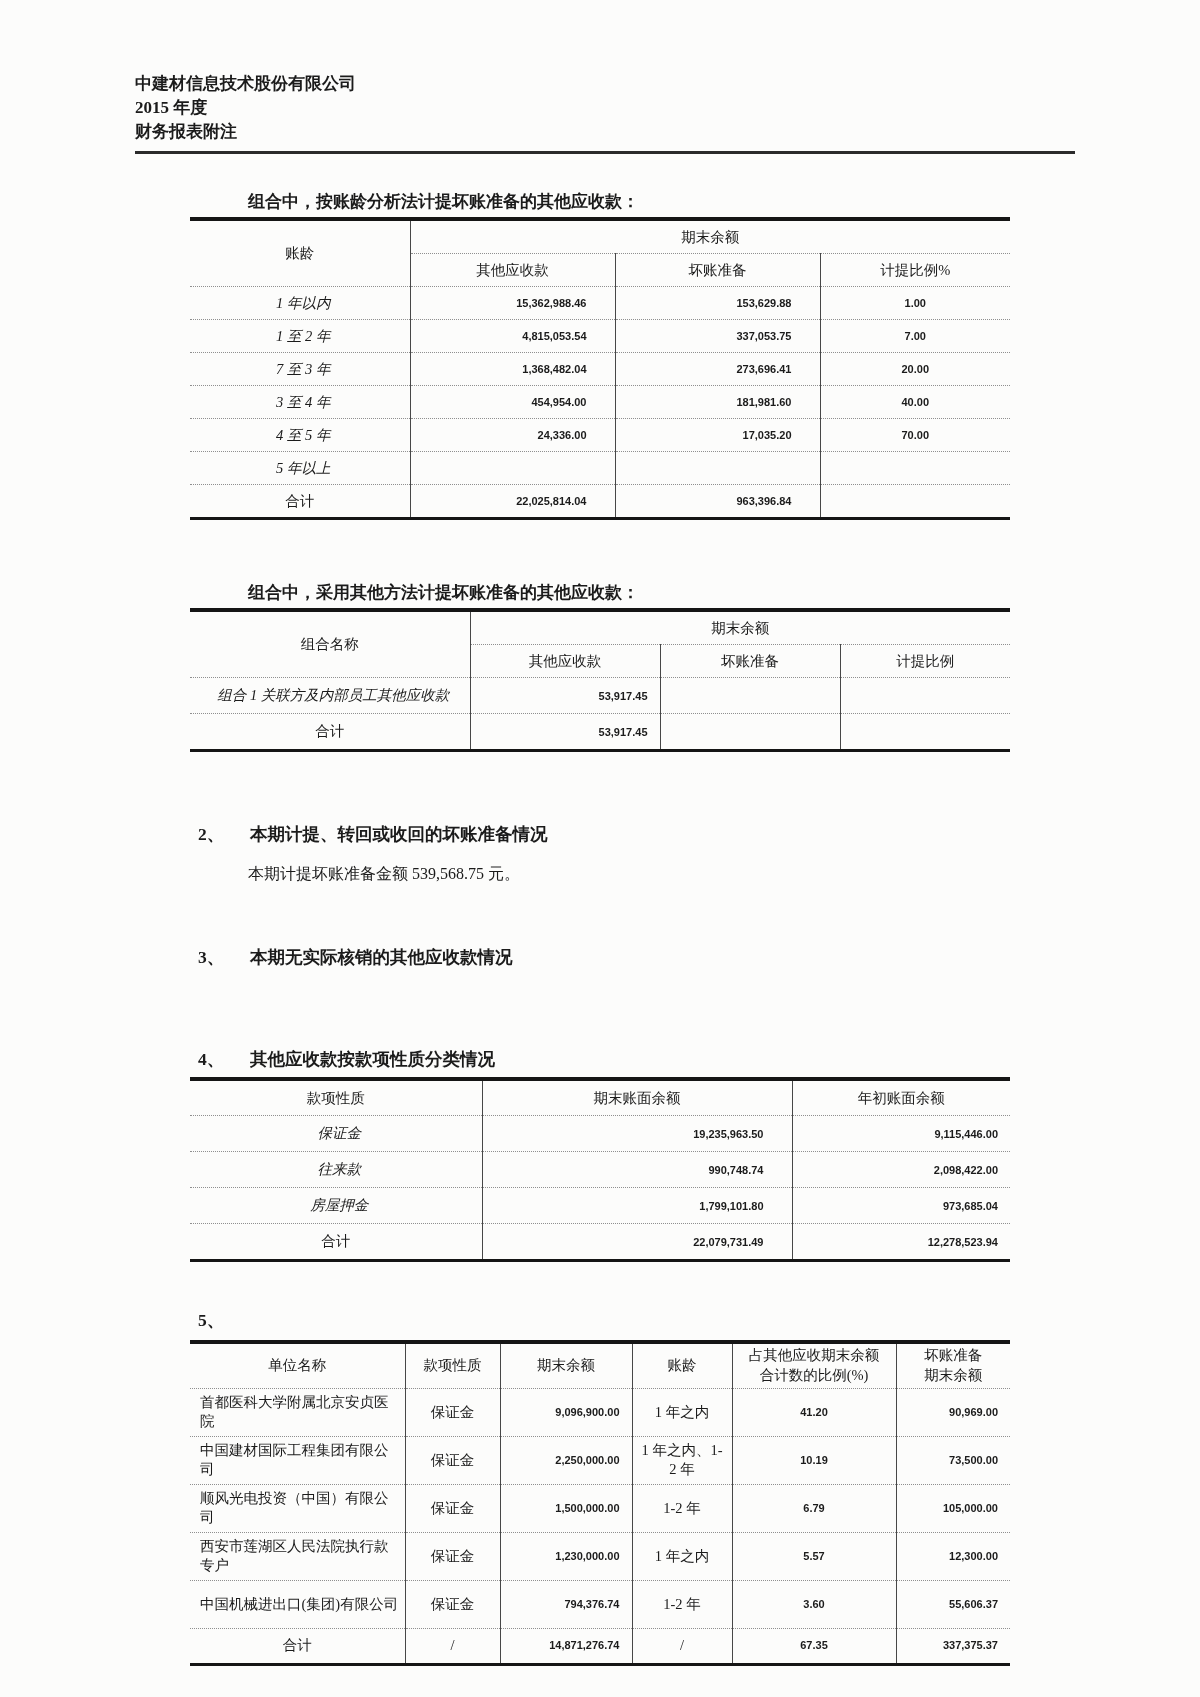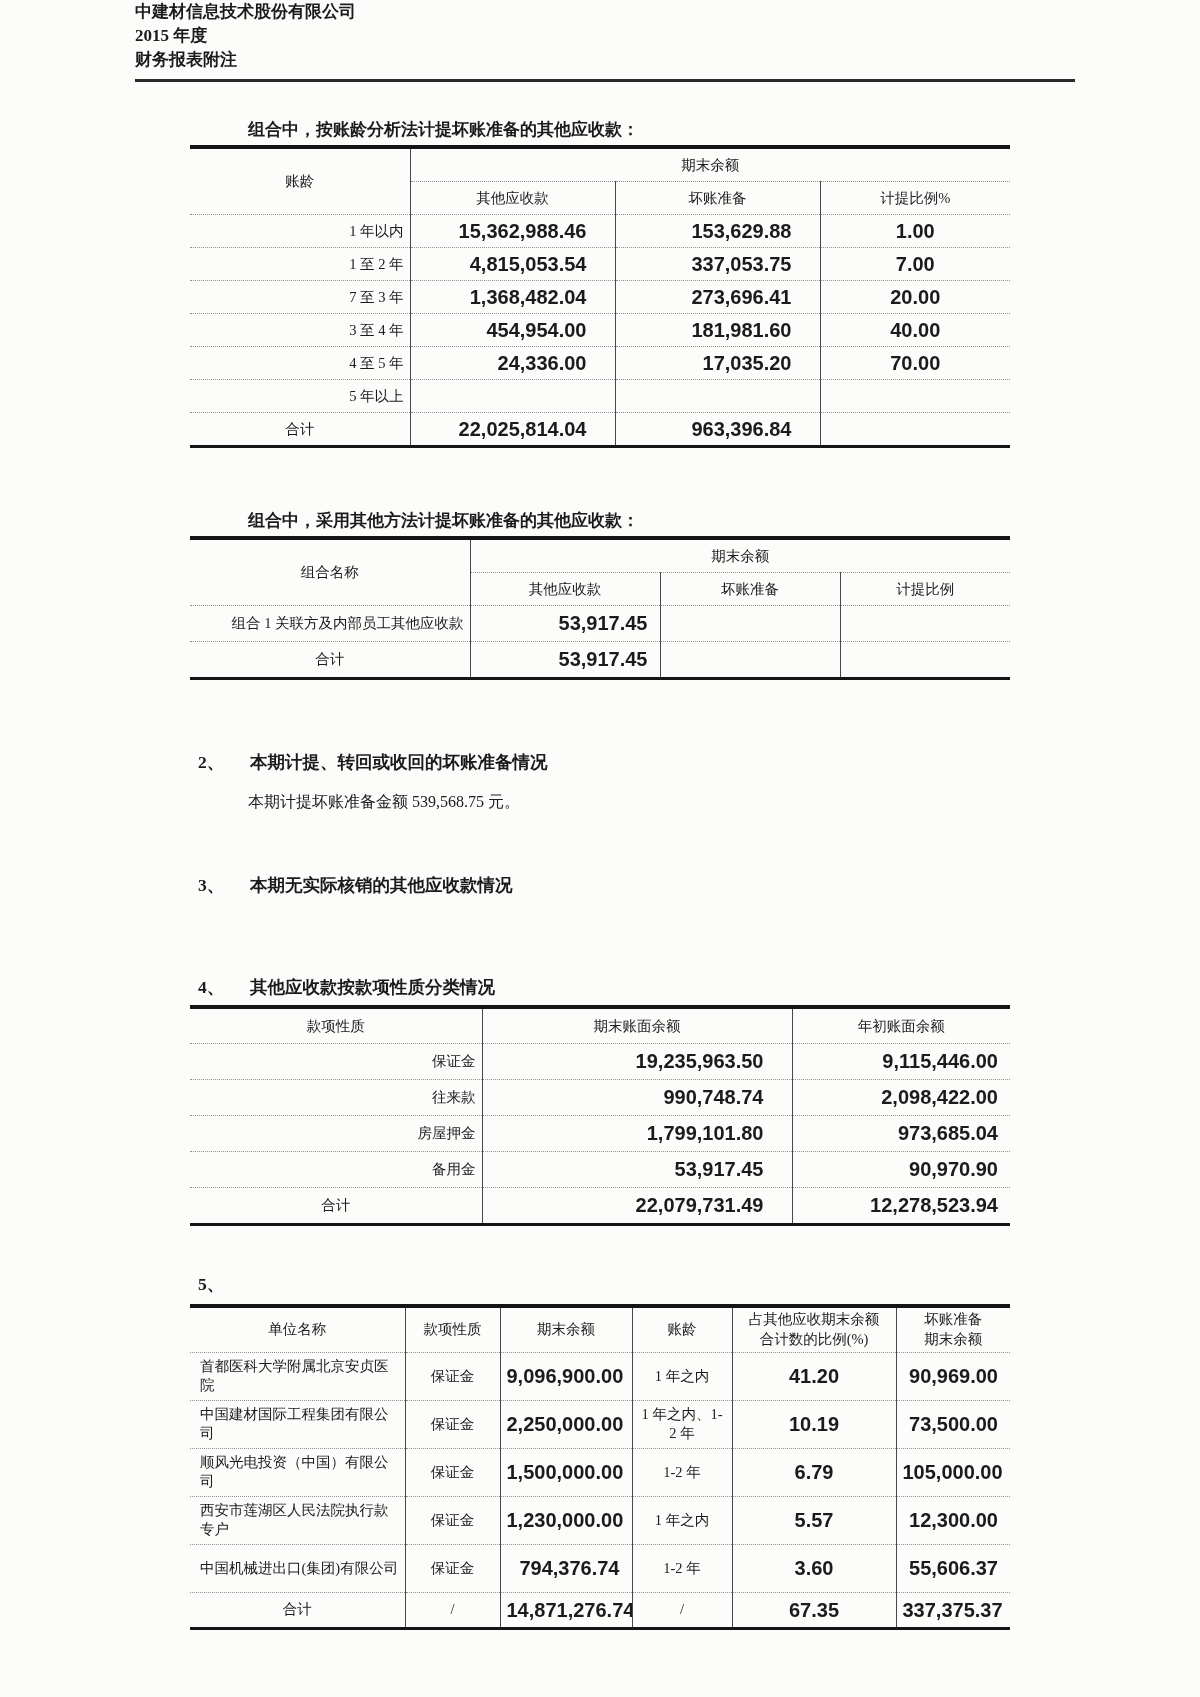--- a/index.html
+++ b/index.html
@@ -1,19 +1,19 @@
 <!DOCTYPE html>
 <html lang="zh"><head>
 <meta charset="utf-8">
 <style>
   html,body { margin:0; padding:0; background:#e9e9e9; }
   body { font-family:"Liberation Serif","DejaVu Serif",serif; color:#1b1b1b; }
   .page {
     position:relative; width:1200px; height:1697px; margin:0 auto;
-    background:#fcfcfb; box-sizing:border-box; overflow:hidden;
+    background:#fcfcfb; box-sizing:border-box; padding-top:72px; overflow:hidden;
   }
   .doc-header { margin-left:135px; font-weight:bold; font-size:17px; line-height:1.42; }
   .doc-header div { white-space:nowrap; }
   .header-rule { width:940px; margin:7px 0 0 135px; border:0; border-top:3px solid #2b2b2b; }
 
   .content { margin-left:190px; width:820px; }
 
   .tbl-caption { font-weight:bold; font-size:17px; margin:0 0 4px 58px; }
   .cap1 { margin-top:36px; }
   .cap2 { margin-top:61px; }
@@ -21,25 +21,25 @@
   table { border-collapse:collapse; width:820px; table-layout:fixed; font-size:14.5px; }
   .tbl { border-top:4px solid #151515; border-bottom:3px solid #151515; }
   th, td {
     padding:2px 6px; height:28px; font-weight:normal;
     border-bottom:1px dotted #8f8f8f; vertical-align:middle;
     overflow:hidden;
   }
   tr.last-row th, tr.last-row td { border-bottom:none; }
   .vl { border-left:1px solid #474747; }
   .hdr { text-align:center; }
-  .al { text-align:right; padding-left:13px; }
+  .al { text-align:center; padding-left:13px;font-style:italic; }
   .ar { text-align:right; padding-right:28px; }
   .ar-sm { text-align:right; padding-right:12px; }
   .ac { text-align:center;font-family:Liberation Serif, serif; }
-  .num { font-family:"Liberation Sans","DejaVu Sans",sans-serif; font-weight:600; font-size:20px; }
+  .num { font-family:"Liberation Sans","DejaVu Sans",sans-serif; font-weight:600; font-size:11px; }
   .prewrap { white-space:pre-line; line-height:1.35; }
 
   .sec-h { display:flex; align-items:baseline; font-weight:bold; font-size:17.5px; margin:0; padding-left:8px; }
   .sec-h .sec-num { width:52px; flex:none; }
   .sec2 { margin-top:70px; }
   .sec-body { margin:18px 0 0 58px; font-size:16px; }
   .sec3 { margin-top:60px; }
   .sec4 { margin-top:78px; margin-bottom:6px; }
   .sec5 { margin-top:46px; margin-bottom:8px; }
 
@@ -192,25 +192,20 @@
       </tr>
       <tr>
         <td class="al" style="height:31px">往来款</td>
         <td class="ar num vl">990,748.74</td>
         <td class="ar-sm num vl">2,098,422.00</td>
       </tr>
       <tr>
         <td class="al" style="height:31px">房屋押金</td>
         <td class="ar num vl">1,799,101.80</td>
         <td class="ar-sm num vl">973,685.04</td>
-      </tr>
-      <tr>
-        <td class="al" style="height:31px">备用金</td>
-        <td class="ar num vl">53,917.45</td>
-        <td class="ar-sm num vl">90,970.90</td>
       </tr>
       <tr class="last-row">
         <td class="ac" style="height:31px">合计</td>
         <td class="ar num vl">22,079,731.49</td>
         <td class="ar-sm num vl">12,278,523.94</td>
       </tr>
     </tbody>
       </table>
 
     <h2 class="sec-h sec5">

